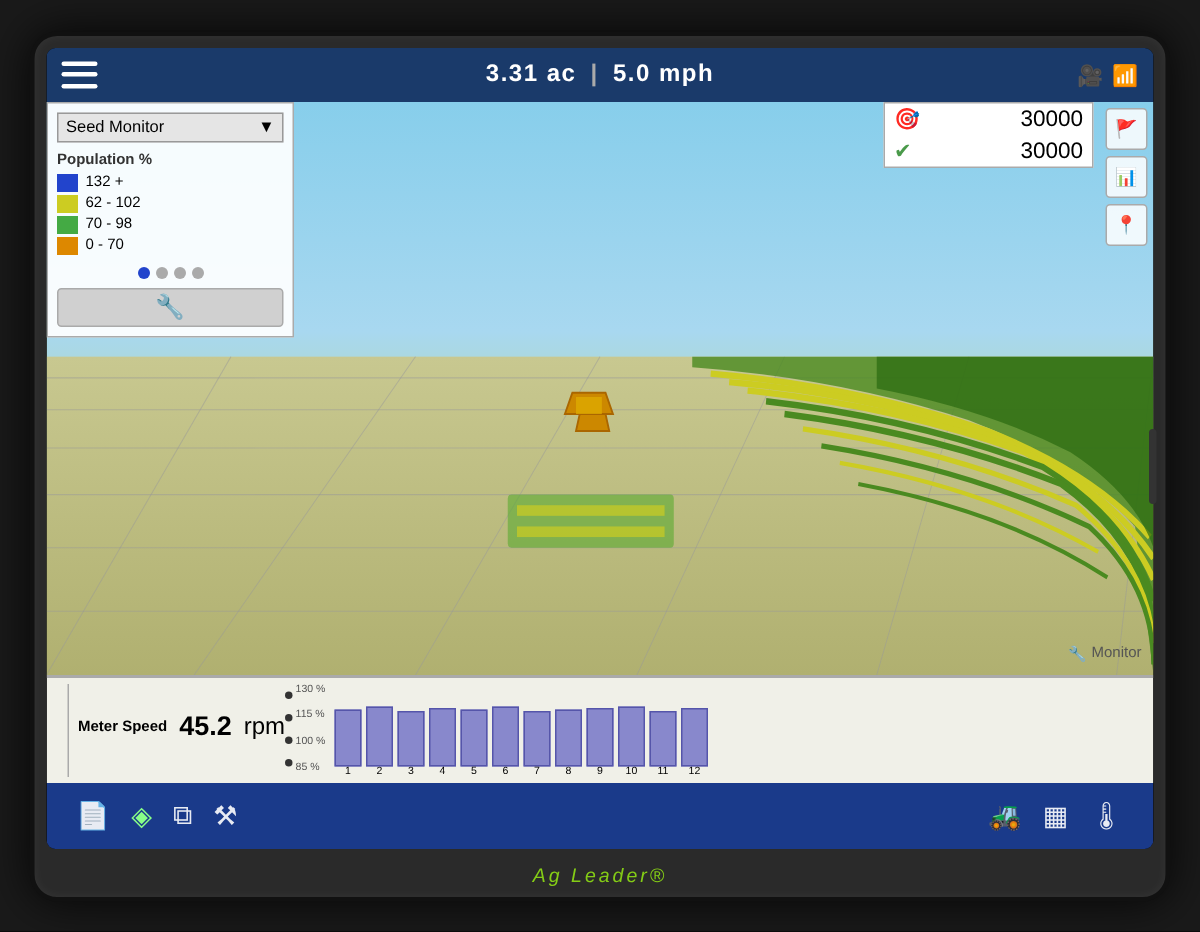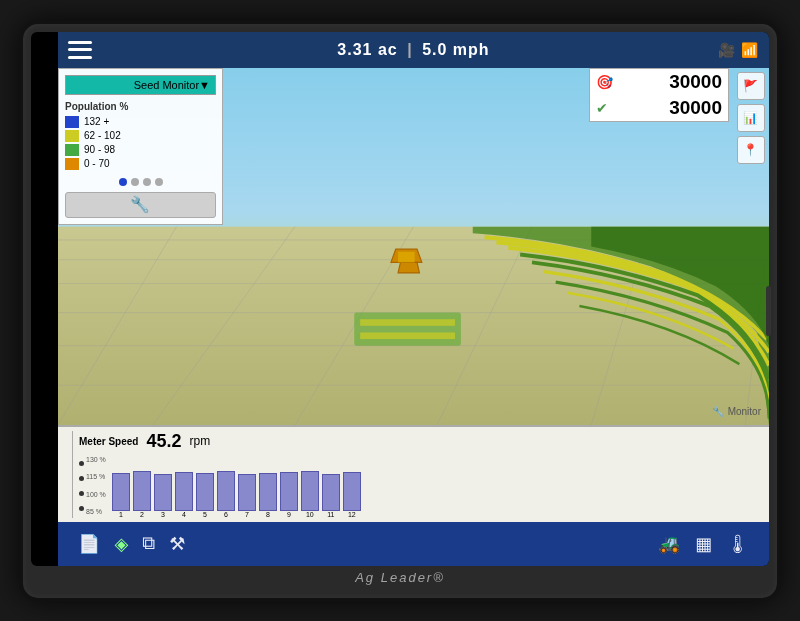--- a/index.html
+++ b/index.html
@@ -26,21 +26,20 @@
       position: relative;
     }
     .screen {
       flex: 1;
       background: #000;
       margin: 8px 8px 4px 8px;
       border-radius: 6px;
       overflow: hidden;
       display: flex;
       flex-direction: column;
-      padding-left: 27px;
     }
     .top-bar {
       background: #1a3a6a;
       height: 36px;
       display: flex;
       align-items: center;
       justify-content: space-between;
       padding: 0 10px;
       position: relative;
       flex-shrink: 0;
@@ -110,22 +109,22 @@
       color: white;
       text-align: center;
       font-size: 11px;
       font-weight: bold;
       padding: 3px;
       margin: -6px -6px 6px -6px;
     }
     .legend-dropdown {
       display: flex;
       align-items: center;
-      justify-content: flex-end;
-      background: #14b8a6;
+      justify-content: space-between;
+      background: #e5e5e5;
       border: 1px solid #999;
       padding: 3px 5px;
       font-size: 11px;
       margin-bottom: 6px;
       cursor: pointer;
     }
     .legend-label {
       font-size: 10px;
       font-weight: bold;
       margin-bottom: 4px;
@@ -216,22 +215,22 @@
     .corn-icon-target {
       color: red;
       font-size: 14px;
     }
     .corn-icon-actual {
       color: #4a9a4a;
       font-size: 14px;
     }
     .corn-value {
       margin-left: auto;
-      font-weight: bold;
-      font-size: 19px;
+      font-weight: normal;
+      font-size: 15px;
       text-align: center;
     }
     
     .settings-link {
       position: absolute;
       bottom: 8px;
       right: 8px;
       font-size: 10px;
       color: #555;
       cursor: pointer;
@@ -263,21 +262,20 @@
       margin-bottom: 3px;
     }
     .data-divider {
       width: 1px;
       background: #aaa;
       margin: 0 6px;
     }
     .data-chart-area {
       flex: 1;
       display: flex;
-      flex-direction: column;
     }
     .chart-y-labels {
       display: flex;
       flex-direction: column;
       justify-content: space-between;
       font-size: 7px;
       color: #555;
       height: 60px;
       padding-bottom: 0;
       margin-right: 4px;
@@ -303,21 +301,21 @@
     }
     .meter-label {
       font-size: 10px;
       font-weight: bold;
     }
     .meter-value {
       font-size: 18px;
       font-weight: bold;
     }
     .meter-unit {
-      font-size: 12px;
+      font-size: 16px;
     }
     
     .bottom-nav {
       background: #1a3a8a;
       height: 44px;
       display: flex;
       align-items: center;
       justify-content: space-between;
       padding: 0 20px;
       flex-shrink: 0;
@@ -336,23 +334,23 @@
       cursor: pointer;
       opacity: 0.9;
     }
     .nav-icon.active {
       opacity: 1;
     }
     
     .tablet-label {
       height: 28px;
       display: flex;
-      align-items: flex-start;
+      align-items: center;
       justify-content: center;
-      color: #a3a3a3;
+      color: #84cc16;
       font-size: 13px;
       font-style: italic;
       letter-spacing: 2px;
     }
     
     .field-svg {
       position: absolute;
       bottom: 0;
       left: 0;
       width: 100%;
@@ -465,21 +463,21 @@
           <div class="legend-item">
             <div class="legend-color" style="background:#2244cc;"></div>
             <span>132 +</span>
           </div>
           <div class="legend-item">
             <div class="legend-color" style="background:#cccc22;"></div>
             <span>62 - 102</span>
           </div>
           <div class="legend-item">
             <div class="legend-color" style="background:#44aa44;"></div>
-            <span>90 - 98</span>
+            <span>70 - 98</span>
           </div>
           <div class="legend-item">
             <div class="legend-color" style="background:#dd8800;"></div>
             <span>0 - 70</span>
           </div>
           <div class="legend-dots">
             <div class="legend-dot" style="background:#2244cc;"></div>
             <div class="legend-dot" style="background:#aaa;"></div>
             <div class="legend-dot" style="background:#aaa;"></div>
             <div class="legend-dot" style="background:#aaa;"></div>

